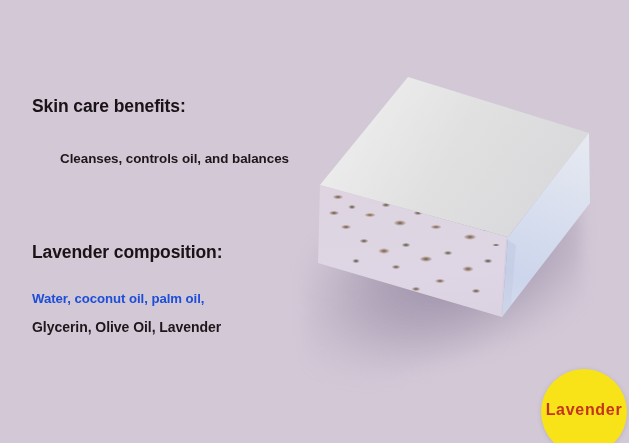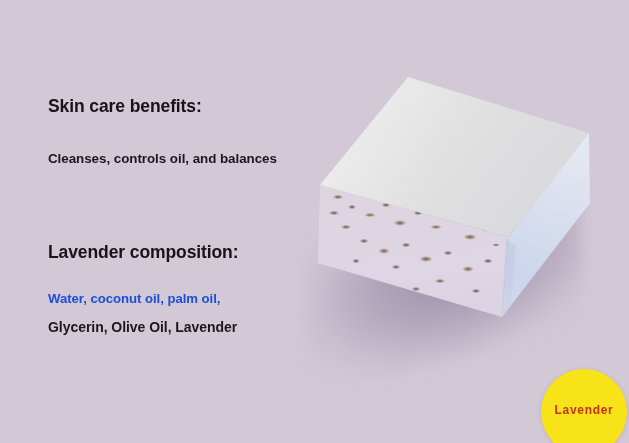--- a/index.html
+++ b/index.html
@@ -18,39 +18,40 @@
     position: relative;
     width: 629px;
     height: 443px;
     background: #d2c8d6;
     overflow: hidden;
   }
 
   
   .text-col {
     position: absolute;
-    left: 48px;
+    left: 32px;
     top: 96px;
     width: 285px;
   }
   .heading {
     font-size: 17.5px;
     font-weight: 700;
     color: #191216;
     letter-spacing: -0.1px;
     line-height: 1.15;
     margin: 0;
   }
   .body-text {
     font-size: 13.4px;
     font-weight: 700;
     color: #1d161a;
     line-height: 1.32;
     margin: 0;
     letter-spacing: -0.05px;
+    text-align: center;
   }
   .spacer-a { height: 34px; }
   .spacer-b { height: 74px; }
   .spacer-c { height: 28px; }
   .ingredients-muted {
     font-size: 13.2px;
     font-weight: 700;
     color: #1d4ed8;
     line-height: 1.3;
     margin: 0;
@@ -176,21 +177,21 @@
     width: 86px;
     height: 86px;
     border-radius: 50%;
     background: #f7e318;
     display: flex;
     align-items: center;
     justify-content: center;
     box-shadow: 0 1px 4px rgba(120,108,130,0.25);
   }
   .badge-label {
-    font-size: 12px;
+    font-size: 16px;
     font-weight: 700;
     color: #c4341a;
     letter-spacing: 0.7px;
     margin-top: -4px;
   }
 </style>
 </head>
 <body>
 
 <div class="card">

